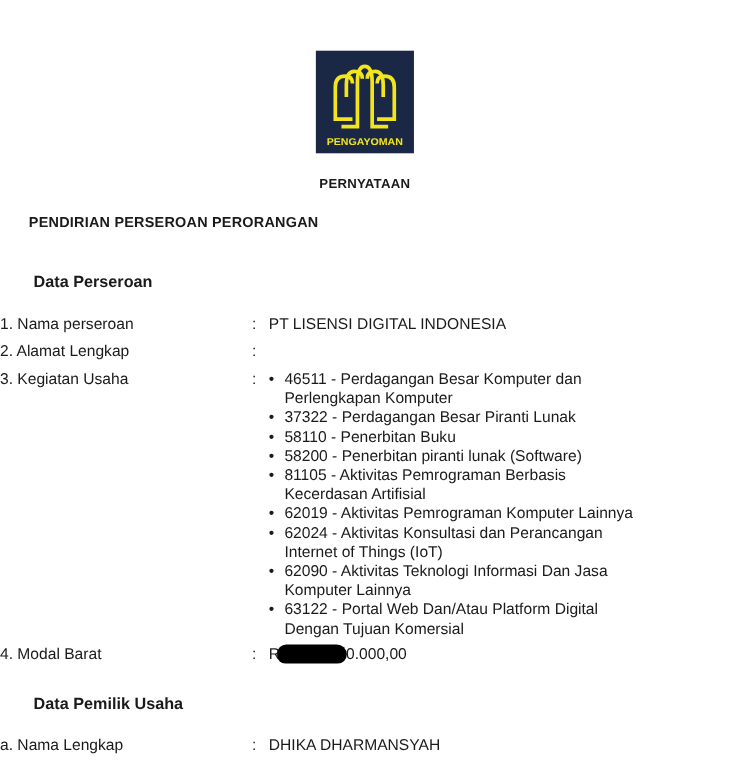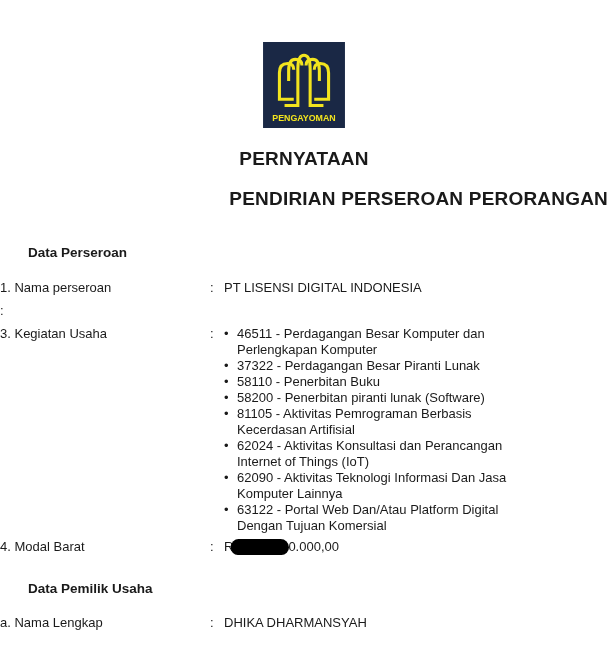--- a/index.html
+++ b/index.html
@@ -25,28 +25,28 @@
   .logo-text {
     font-family: "Liberation Sans", sans-serif;
     font-weight: bold;
   }
 
   
   .doc-title {
     margin-top: 17px;
     text-align: center;
     font-weight: bold;
-    font-size: 19px;
+    font-size: 11px;
     letter-spacing: 0.2px;
   }
   .doc-subtitle {
     margin-top: 18px;
-    text-align: right;
+    text-align: left;
     font-weight: bold;
-    font-size: 19px;
+    font-size: 12px;
     letter-spacing: 0.2px;
     margin-left: 24px;
   }
   .section-heading {
     margin: 35px 0 0 28px;
     font-weight: bold;
     font-size: 13.5px;
   }
   .section-heading.owner { margin-top: 26px; }
 
@@ -126,33 +126,35 @@
 
   <div class="rows">
 
     <div class="field-row first">
       <div class="field-label"><span>1.</span> <span>Nama perseroan</span></div>
       <div class="field-colon">:</div>
       <div class="field-value">PT LISENSI DIGITAL INDONESIA</div>
     </div>
 
     <div class="field-row">
+      <div class="field-label"><span>2.</span> <span>Alamat Lengkap</span></div>
       <div class="field-colon">:</div>
     </div>
 
     <div class="field-row">
       <div class="field-label"><span>3.</span> <span>Kegiatan Usaha</span></div>
       <div class="field-colon">:</div>
       <div class="field-value">
         <ul class="kbli-list">
             <li>46511 - Perdagangan Besar Komputer dan Perlengkapan Komputer</li>
             <li>37322 - Perdagangan Besar Piranti Lunak</li>
             <li>58110 - Penerbitan Buku</li>
             <li>58200 - Penerbitan piranti lunak (Software)</li>
             <li>81105 - Aktivitas Pemrograman Berbasis Kecerdasan Artifisial</li>
+            <li>62019 - Aktivitas Pemrograman Komputer Lainnya</li>
             <li>62024 - Aktivitas Konsultasi dan Perancangan Internet of Things (IoT)</li>
             <li>62090 - Aktivitas Teknologi Informasi Dan Jasa Komputer Lainnya</li>
             <li>63122 - Portal Web Dan/Atau Platform Digital Dengan Tujuan Komersial</li>
           </ul>
       </div>
     </div>
 
     <div class="field-row modal-row">
       <div class="field-label"><span>4.</span> <span>Modal Barat</span></div>
       <div class="field-colon">:</div>

